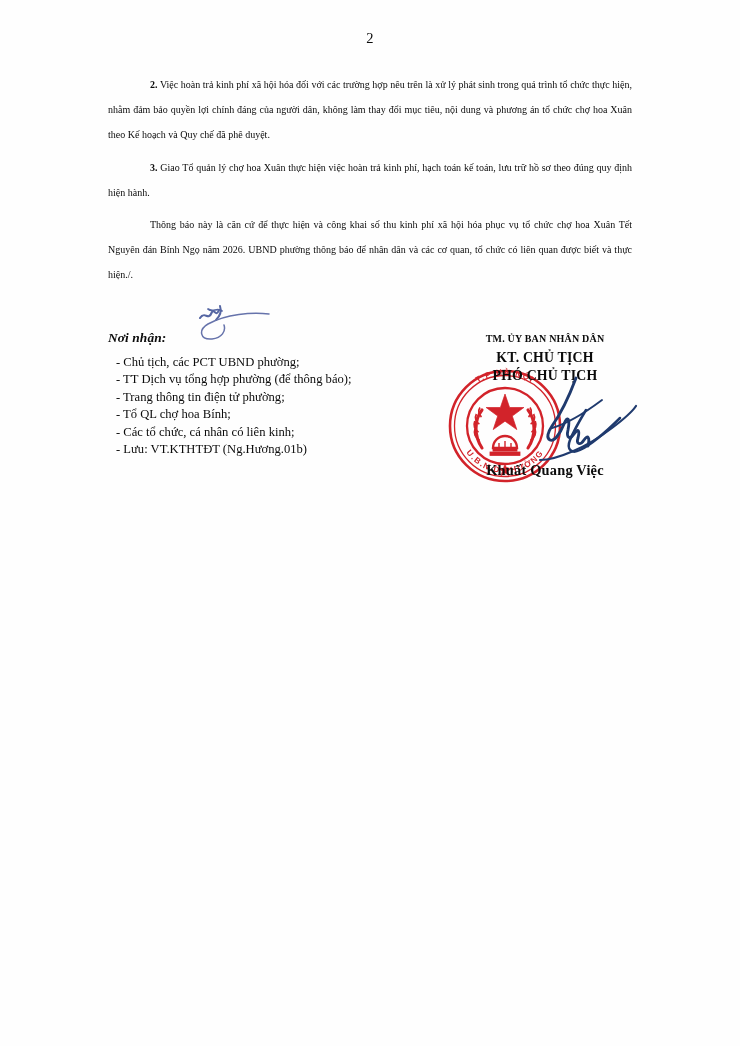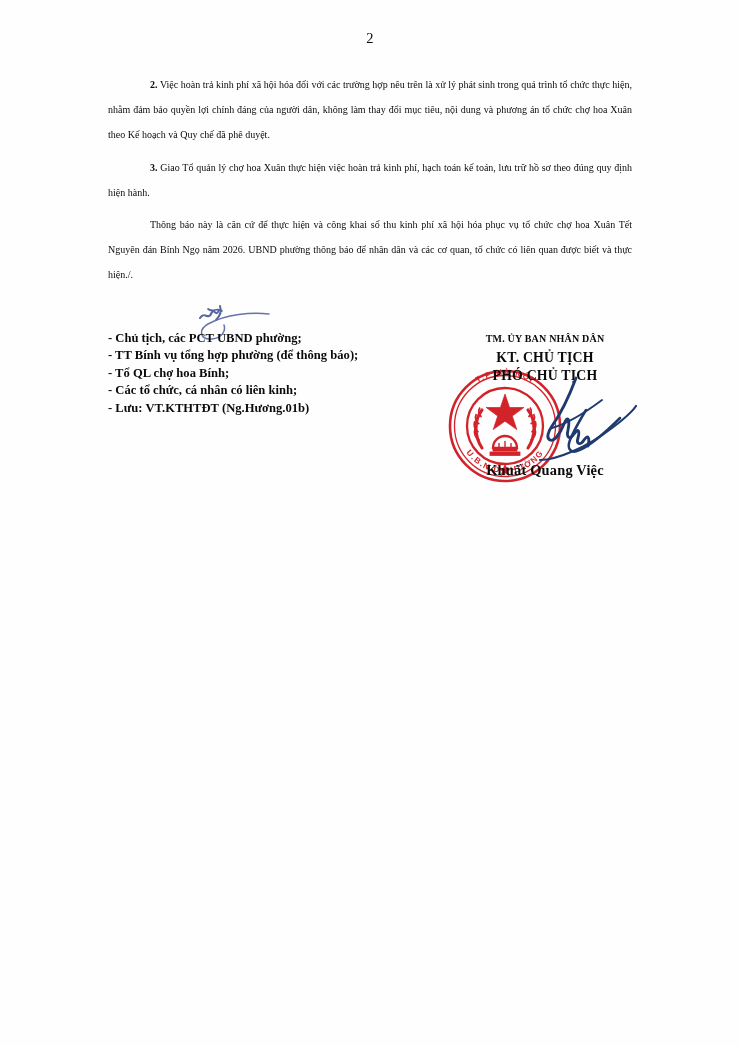--- a/index.html
+++ b/index.html
@@ -81,23 +81,22 @@
   }
   .recipients-title {
     font-size: 13.4px;
     font-weight: 700;
     font-style: italic;
     margin: 0 0 2px 0;
     letter-spacing: .1px;
   }
   .recipients ul {
     list-style: none;
-    margin: 0;
+    margin: 8px;
     padding: 0;
-    font-weight: bold;
   }
   .recipients li {
     font-size: 12.6px;
     line-height: 17.4px;
     white-space: nowrap;
   }
 
   
   .signature {
     position: relative;
@@ -164,23 +163,25 @@
         <path d="M22 9 C27 13, 31 7, 36 11" fill="none" stroke="#5566a3" stroke-width="1.7" stroke-linecap="round"></path>
         <path d="M34 6 C36 12, 33 17, 30 20" fill="none" stroke="#5566a3" stroke-width="2" stroke-linecap="round"></path>
         <path d="M83 14 C66 12, 40 14, 22 24 C12 30, 14 40, 26 39 C36 38, 40 31, 38 25" fill="none" stroke="#6673ab" stroke-width="1.5" stroke-linecap="round"></path>
       </svg>
     </div>
   </div>
 
   <div class="lower">
 
     <div class="recipients">
+      <div class="recipients-title">Nơi nhận:</div>
       <ul>
         <li>- Chủ tịch, các PCT UBND phường;</li>
-        <li>- TT Bính vụ tổng hợp phường (để thông báo);</li>
+        <li>- TT Dịch vụ tổng hợp phường (để thông báo);</li>
+        <li>- Trang thông tin điện tử phường;</li>
         <li>- Tổ QL chợ hoa Bính;</li>
         <li>- Các tổ chức, cá nhân có liên kinh;</li>
         <li>- Lưu: VT.KTHTĐT (Ng.Hương.01b)</li>
       </ul>
     </div>
 
     <div class="signature">
       <div class="sig-line l1">TM. ỦY BAN NHÂN DÂN</div>
       <div class="sig-line">KT. CHỦ TỊCH</div>
       <div class="sig-line">PHÓ CHỦ TỊCH</div>

